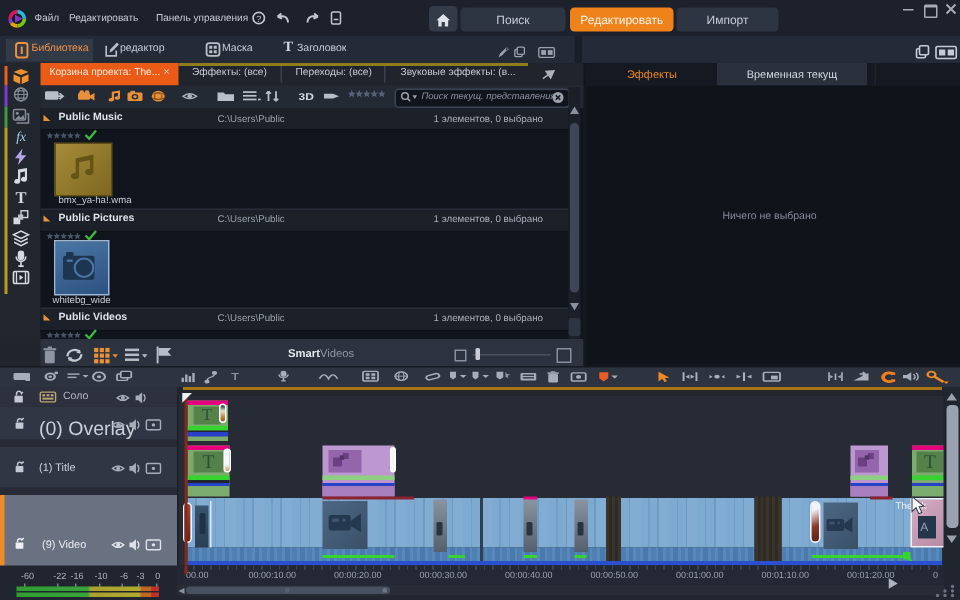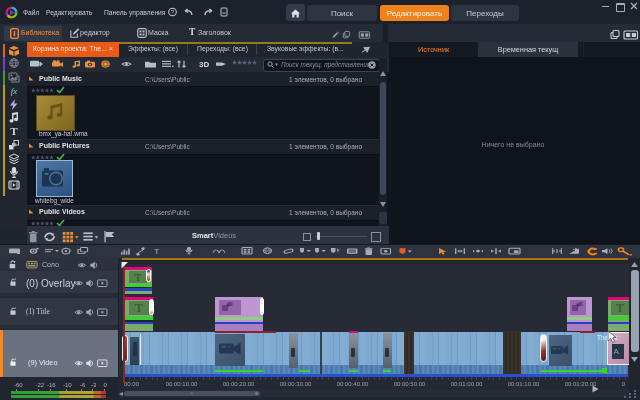--- a/index.html
+++ b/index.html
@@ -34,21 +34,21 @@
 
 <div class="a" style="left:286px;top:4px;width:19px;height:17px;background:#343b48;border-radius:3px;"></div>
 <svg class="a" style="left:291px;top:8.5px" width="9" height="9" viewBox="0 0 11 10">
  <path d="M5.5 0 L11 5 L9.5 5 L9.5 10 L6.8 10 L6.8 6.5 L4.2 6.5 L4.2 10 L1.5 10 L1.5 5 L0 5 Z" fill="#dfe3e9"></path>
 </svg>
 <div class="a" style="left:307px;top:5px;width:70px;height:16px;background:#2e3542;border-radius:3px;"></div>
 <div class="txt" style="left:307px;top:8.5px;width:70px;text-align:center;font-size:8px;">Поиск</div>
 <div class="a" style="left:380px;top:5px;width:69px;height:16px;background:#f0821c;border-radius:3px;"></div>
 <div class="txt" style="left:380px;top:8.5px;width:69px;text-align:center;font-size:8px;color:#fdf4ea;">Редактировать</div>
 <div class="a" style="left:451px;top:5px;width:68px;height:16px;background:#2e3542;border-radius:3px;"></div>
-<div class="txt" style="left:451px;top:8.5px;width:68px;text-align:center;font-size:8px;">Переходы</div>
+<div class="txt" style="left:451px;top:8.5px;width:68px;text-align:center;font-size:8px;">Импорт</div>
 
 <div class="a" style="left:602px;top:5.5px;width:7px;height:1.5px;background:#a8aeb8;"></div>
 <div class="a" style="left:616px;top:3px;width:7px;height:5.5px;border:1.2px solid #a8aeb8;border-top-width:2px;border-radius:1px;"></div>
 <svg class="a" style="left:630px;top:2px" width="8" height="8" viewBox="0 0 8 8" stroke="#a8aeb8" stroke-width="1.3">
       <path d="M1 1 L7 7 M7 1 L1 7"></path>
     </svg>
 
 <div class="a" style="left:0;top:24px;width:640px;height:18px;background:#252b36;border-bottom:1px solid #11151c;"></div>
 <div class="a" style="left:4px;top:26px;width:58px;height:15px;background:#333a47;"></div>
 <svg class="a" style="left:10px;top:28px" width="9" height="11" viewBox="0 0 9 11" fill="none" stroke="#ef913f">
@@ -378,21 +378,21 @@
 <div class="txt" style="left:192px;top:231px;font-size:7.5px;font-weight:bold;color:#e6e9ee;">Smart<span style="font-weight:normal;color:#9298a3;">Videos</span></div>
 <div class="a" style="left:303px;top:233px;width:6px;height:6px;border:1px solid #8a919e;"></div>
 <div class="a" style="left:315px;top:235.5px;width:52px;height:1.5px;background:#4a5160;"></div>
 <div class="a" style="left:317px;top:232px;width:3px;height:8px;background:#c9ced6;border-radius:1px;"></div>
 <div class="a" style="left:371px;top:231.5px;width:8px;height:8px;border:1px solid #8a919e;"></div>
 
 <div class="a" style="left:389px;top:42px;width:2px;height:204px;background:#12161d;"></div>
 <div class="a" style="left:391px;top:42px;width:249px;height:15px;background:#151a22;"></div>
 <div class="a" style="left:478px;top:42px;width:100px;height:15px;background:#2b313c;"></div>
 <div class="a" style="left:583px;top:42px;width:1px;height:15px;background:#1d222b;"></div>
-<div class="txt" style="left:418px;top:45px;font-size:7.3px;color:#ee8722;">Источник</div>
+<div class="txt" style="left:418px;top:45px;font-size:7.3px;color:#ee8722;">Эффекты</div>
 <div class="txt" style="left:478px;top:45px;width:100px;text-align:center;font-size:7.3px;color:#d2d7de;">Временная текущ</div>
 <div class="a" style="left:391px;top:57px;width:249px;height:187px;background:#0f141b;"></div>
 <div class="txt" style="left:413px;top:141px;width:200px;text-align:center;font-size:7px;color:#848b97;">Ничего не выбрано</div>
 
 <div class="a" style="left:0;top:244px;width:640px;height:14px;background:#2d333f;border-top:1px solid #161a21;"></div>
 <svg class="a" style="left:0px;top:245px" width="640" height="13" viewBox="0 0 640 13">
       <g transform="translate(0,1.8) scale(1,0.72)">
  <g fill="#a6adb8" stroke="none">
 
   <rect x="9" y="2.5" width="11" height="6.5" rx="1"></rect>
@@ -563,39 +563,39 @@
  <g transform="translate(13,0)" fill="#a6adb8">
         <path d="M0 2.8 h2 l2.6 -2.3 v8 l-2.6 -2.3 h-2 z"></path>
         <path d="M5.6 2 a3.5 3.5 0 0 1 0 5" stroke="#a6adb8" stroke-width="1" fill="none"></path>
       </g>
 </svg>
 
 <svg class="a" style="left:10px;top:278px" width="7.5" height="8.5" viewBox="0 0 9 10">
       <rect x="0.5" y="4.2" width="6.2" height="5" rx="0.6" fill="#c2c8d1"></rect>
       <path d="M2 4 v-1 a1.8 1.8 0 0 1 3.4 -0.8 l1.6 -1.4" fill="none" stroke="#c2c8d1" stroke-width="1.2"></path>
     </svg>
-<div class="txt" style="left:26px;top:278px;font-size:10px;color:#ccd1d9;">(0) Overlay</div>
+<div class="txt" style="left:26px;top:278px;font-size:13px;color:#ccd1d9;">(0) Overlay</div>
 <svg class="a" style="left:75px;top:279px" width="32" height="8.5" viewBox="0 0 34 9">
  <path d="M0 4.5 Q4 1 8 4.5 Q4 8 0 4.5 Z" fill="none" stroke="#a6adb8" stroke-width="1"></path>
       <circle cx="4" cy="4.5" r="1.4" fill="#a6adb8"></circle>
  <g transform="translate(12,0)" fill="#a6adb8">
         <path d="M0 2.8 h2 l2.6 -2.3 v8 l-2.6 -2.3 h-2 z"></path>
         <path d="M5.6 2 a3.5 3.5 0 0 1 0 5" stroke="#a6adb8" stroke-width="1" fill="none"></path>
       </g>
  <g transform="translate(24,0.5)">
         <rect x="0" y="0.5" width="10" height="7" rx="1" fill="none" stroke="#a6adb8" stroke-width="1"></rect>
         <circle cx="5" cy="4" r="1.2" fill="#a6adb8"></circle>
       </g>
 </svg>
 
 <svg class="a" style="left:10px;top:307px" width="7.5" height="8.5" viewBox="0 0 9 10">
       <rect x="0.5" y="4.2" width="6.2" height="5" rx="0.6" fill="#c2c8d1"></rect>
       <path d="M2 4 v-1 a1.8 1.8 0 0 1 3.4 -0.8 l1.6 -1.4" fill="none" stroke="#c2c8d1" stroke-width="1.2"></path>
     </svg>
-<div class="txt" style="left:26px;top:307px;font-size:7.3px;color:#ccd1d9;font-family:Liberation Serif, serif;">(1) Title</div>
+<div class="txt" style="left:26px;top:307px;font-size:7.3px;color:#ccd1d9;">(1) Title</div>
 <svg class="a" style="left:75px;top:308px" width="32" height="8.5" viewBox="0 0 34 9">
  <path d="M0 4.5 Q4 1 8 4.5 Q4 8 0 4.5 Z" fill="none" stroke="#a6adb8" stroke-width="1"></path>
       <circle cx="4" cy="4.5" r="1.4" fill="#a6adb8"></circle>
  <g transform="translate(12,0)" fill="#a6adb8">
         <path d="M0 2.8 h2 l2.6 -2.3 v8 l-2.6 -2.3 h-2 z"></path>
         <path d="M5.6 2 a3.5 3.5 0 0 1 0 5" stroke="#a6adb8" stroke-width="1" fill="none"></path>
       </g>
  <g transform="translate(24,0.5)">
         <rect x="0" y="0.5" width="10" height="7" rx="1" fill="none" stroke="#a6adb8" stroke-width="1"></rect>
         <circle cx="5" cy="4" r="1.2" fill="#a6adb8"></circle>

